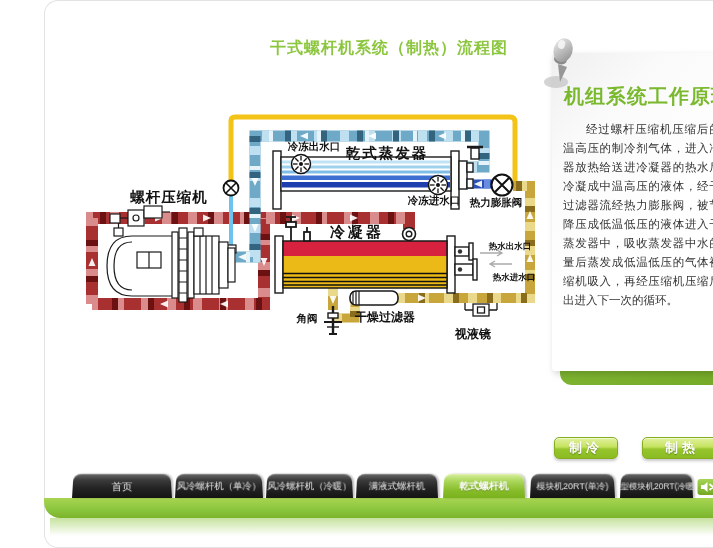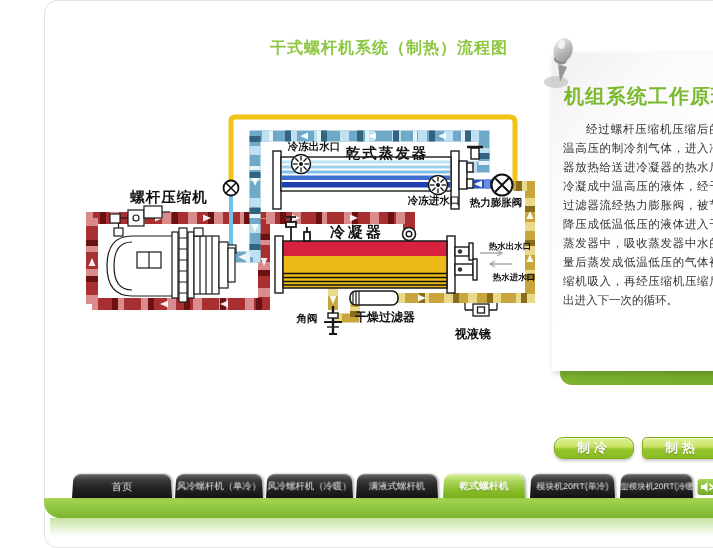--- a/index.html
+++ b/index.html
@@ -37,21 +37,21 @@
   
   .mode-btn{
     position:absolute;top:437px;height:22px;border-radius:5px;cursor:pointer;
     border:1px solid #85ad1f;color:#fff;font-weight:bold;font-size:13px;
     font-family:"Liberation Sans","DejaVu Sans",sans-serif;
     background:linear-gradient(180deg,#e2f19e 0%,#c4e25d 45%,#97c52d 55%,#8abc22 100%);
     text-shadow:0 1px 1px rgba(0,0,0,.3);
     box-shadow:0 2px 3px rgba(0,0,0,.22), inset 0 1px 0 rgba(255,255,255,.5);
     padding:0;letter-spacing:4px;
   }
-  #btn-cool{left:510px;width:80px;border-radius:9px;}
+  #btn-cool{left:510px;width:64px;}
   #btn-heat{left:598px;width:80px;}
   
   .green-bar{
     position:absolute;left:0;top:498px;width:713px;height:20px;
     background:linear-gradient(180deg,#A8D551 0%,#8CC63F 55%,#7DB32C 100%);
     border-radius:0 0 16px 16px;
   }
   .green-glow{
     position:absolute;left:6px;top:518px;width:701px;height:18px;
     background:linear-gradient(180deg,rgba(140,198,63,.5),rgba(140,198,63,0));

